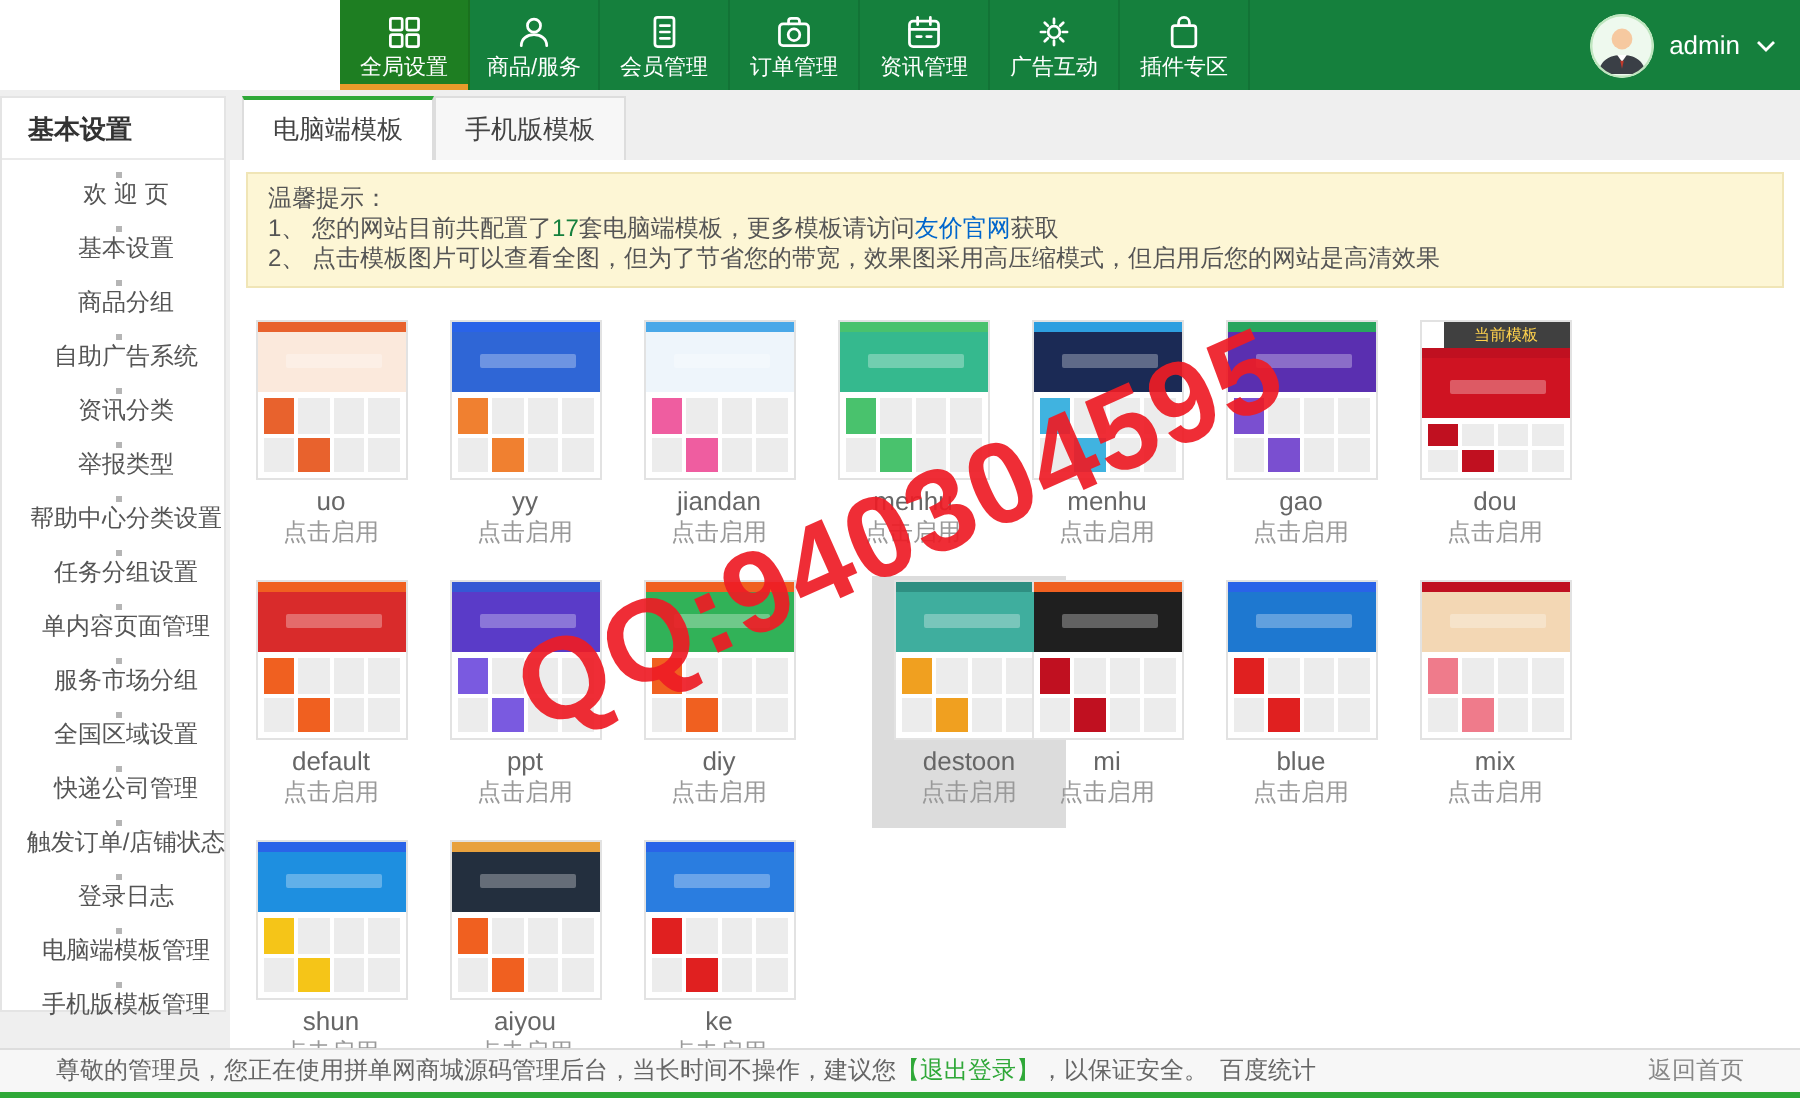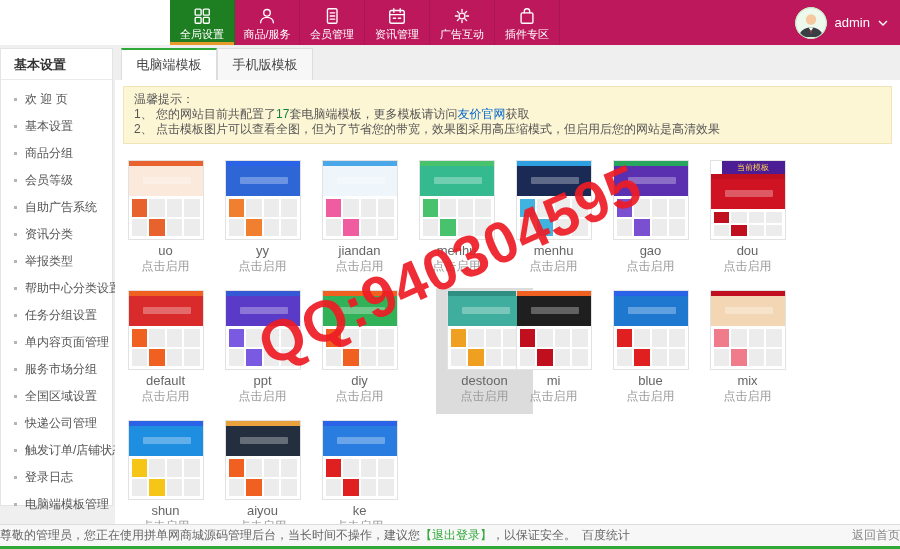--- a/index.html
+++ b/index.html
@@ -2,21 +2,21 @@
 <html><head>
 <meta charset="utf-8">
 <style>
   * { margin:0; padding:0; box-sizing:border-box; }
   html,body { width:900px; height:549px; }
   body {
     position:relative; background:#efefef; overflow:hidden;
     font-family:"Liberation Sans","DejaVu Sans",sans-serif;
   }
   
-  .topbar { position:absolute; left:0; top:0; width:900px; height:45px; background:#be185d; }
+  .topbar { position:absolute; left:0; top:0; width:900px; height:45px; background:#15803d; }
   .topbar .logo-space { position:absolute; left:0; top:0; width:170px; height:45px; background:#ffffff; }
   .nav { position:absolute; left:170px; top:0; height:45px; display:flex; }
   .nav-item {
     width:65px; height:45px; display:flex; flex-direction:column; align-items:center;
     justify-content:center; gap:2px; color:#fff; cursor:pointer; position:relative;
     border-right:1px solid rgba(0,0,0,0.10);
   }
   .nav-item .nav-ico { width:20px; height:20px; display:block; }
   .nav-item .nav-ico svg { width:20px; height:20px; display:block; }
   .nav-item .nav-label { font-size:11px; line-height:12px; white-space:nowrap; }
@@ -28,21 +28,21 @@
   .nav-user .avatar { width:32px; height:32px; border-radius:50%; overflow:hidden; display:block; }
   .nav-user .uname { font-size:13px; }
   .nav-user .chev svg { width:10px; height:6px; display:block; }
   
   .sidebar {
     position:absolute; left:0; top:48px; width:113px; height:458px; background:#fff;
     border:1px solid #e4e4e4;
   }
   .sb-title { height:31px; line-height:31px; padding-left:13px; font-size:13px; font-weight:bold; color:#333; border-bottom:1px solid #eaeaea; }
   .sb-list { list-style:none; padding:6px 0; }
-  .sb-item { height:27px; display:flex; align-items:center; padding-left:13px; font-size:12px; color:#555; cursor:pointer; white-space:nowrap; }
+  .sb-item { height:27px; display:flex; align-items:center; padding-left:13px; font-size:12px; color:#555; cursor:pointer; white-space:nowrap;flex-direction:column; }
   .sb-item .bullet { width:3px; height:3px; background:#b5b5b5; margin-right:8px; flex:none; }
   
   .tabs { position:absolute; left:121px; top:48px; height:32px; display:flex; }
   .tab {
     min-width:96px; height:32px; padding:0 14px; display:flex; align-items:center; justify-content:center;
     font-size:13px; color:#444; cursor:pointer; background:#f7f7f7; border:1px solid #ddd; border-bottom:none;
   }
   .tab.active { background:#fff; border-top:2px solid #2fa838; }
   
   .panel { position:absolute; left:115px; top:80px; width:785px; height:444px; background:#fff; }
@@ -56,21 +56,21 @@
   .grid {
     margin:14px 0 0 2px; display:grid; grid-template-columns:repeat(7,97px);
     grid-auto-rows:126px; row-gap:4px;
   }
   .cell { width:97px; padding-top:2px; text-align:center; }
   .cell.selected { background:#dcdcdc;margin-left:28px; }
   .thumb {
     width:76px; height:80px; margin:0 auto; background:#fff; border:1px solid #e2e2e2;
     display:flex; flex-direction:column; overflow:hidden; cursor:pointer;
   }
-  .t-badge { height:13px; line-height:13px; font-size:8px; color:#ffd24d; background:#4c1d95; flex:none;margin-left:11px; }
+  .t-badge { height:13px; line-height:13px; font-size:8px; color:#ffd24d; background:#404040; flex:none;margin-left:11px; }
   .t-top { height:5px; flex:none; }
   .t-hero { height:30px; flex:none; position:relative; }
   .t-hero::after {
     content:""; position:absolute; left:14px; top:11px; width:48px; height:7px;
     background:rgba(255,255,255,0.30); border-radius:1px;
   }
   .t-blocks { flex:1; display:grid; grid-template-columns:repeat(4,1fr); gap:2px; padding:3px; background:#fff; }
   .t-blocks i { display:block; }
   .t-name { margin-top:4px; font-size:13px; line-height:14px; color:#666; }
   .t-action { margin-top:2px; font-size:12px; line-height:13px; color:#999; cursor:pointer; }
@@ -78,21 +78,21 @@
   .watermark {
     position:absolute; left:180px; top:232px; width:540px; height:66px; line-height:66px;
     text-align:center; font-size:58px; font-weight:bold; letter-spacing:1px;
     color:#ee1c25; transform:rotate(-24deg); z-index:50; pointer-events:none; opacity:0.92;
     white-space:nowrap;
   }
   
   .footer {
     position:absolute; left:0; bottom:3px; width:900px; height:22px; background:#f7f7f7;
     border-top:1px solid #ddd; display:flex; align-items:center; justify-content:space-between;
-    padding:0 0; font-size:12px; color:#666;
+    padding:0 28px; font-size:12px; color:#666;
   }
   .f-green { color:#2fa838; text-decoration:none; cursor:pointer; }
   .f-stats { color:#666; text-decoration:none; margin-left:6px; cursor:pointer; }
   .f-home { color:#888; text-decoration:none; cursor:pointer; }
   .footer-bar { position:absolute; left:0; bottom:0; width:900px; height:3px; background:#2fa838; }
 </style>
 </head>
 <body>
 
 <header class="topbar">
@@ -129,20 +129,32 @@
           <svg viewBox="0 0 22 22">
             <g fill="none" stroke="#fff" stroke-width="1.5" stroke-linecap="round" stroke-linejoin="round">
               <rect x="6" y="3" width="10.5" height="16" rx="1.5"></rect>
               <path d="M9 7.5h5M9 11h5M9 14.5h5"></path>
             </g>
           </svg>
         </span>
     <span class="nav-label">会员管理</span>
   </div>
 
+  <div class="nav-item">
+    <span class="nav-ico">
+          <svg viewBox="0 0 22 22">
+            <g fill="none" stroke="#fff" stroke-width="1.5" stroke-linecap="round" stroke-linejoin="round">
+              <rect x="3" y="6.5" width="16" height="12" rx="2"></rect>
+              <circle cx="11" cy="12.5" r="3.2"></circle>
+              <path d="M8 6.5V5a1.5 1.5 0 0 1 1.5-1.5h3A1.5 1.5 0 0 1 14 5v1.5"></path>
+            </g>
+          </svg>
+        </span>
+    <span class="nav-label">订单管理</span>
+  </div>
 
   <div class="nav-item">
     <span class="nav-ico">
           <svg viewBox="0 0 22 22">
             <g fill="none" stroke="#fff" stroke-width="1.5" stroke-linecap="round" stroke-linejoin="round">
               <rect x="3" y="5" width="16" height="14" rx="2"></rect>
               <path d="M3 9.5h16M7.5 3v4M14.5 3v4"></path>
               <path d="M7 13.5h2.5M12.5 13.5h2.5"></path>
             </g>
           </svg>
@@ -212,24 +224,20 @@
   <li class="sb-item">
     <span class="bullet"></span>
     <span class="sb-label">基本设置</span>
   </li>
 
   <li class="sb-item">
     <span class="bullet"></span>
     <span class="sb-label">商品分组</span>
   </li>
 
-  <li class="sb-item">
-    <span class="bullet"></span>
-    <span class="sb-label">会员等级</span>
-  </li>
 
   <li class="sb-item">
     <span class="bullet"></span>
     <span class="sb-label">自助广告系统</span>
   </li>
 
   <li class="sb-item">
     <span class="bullet"></span>
     <span class="sb-label">资讯分类</span>
   </li>

